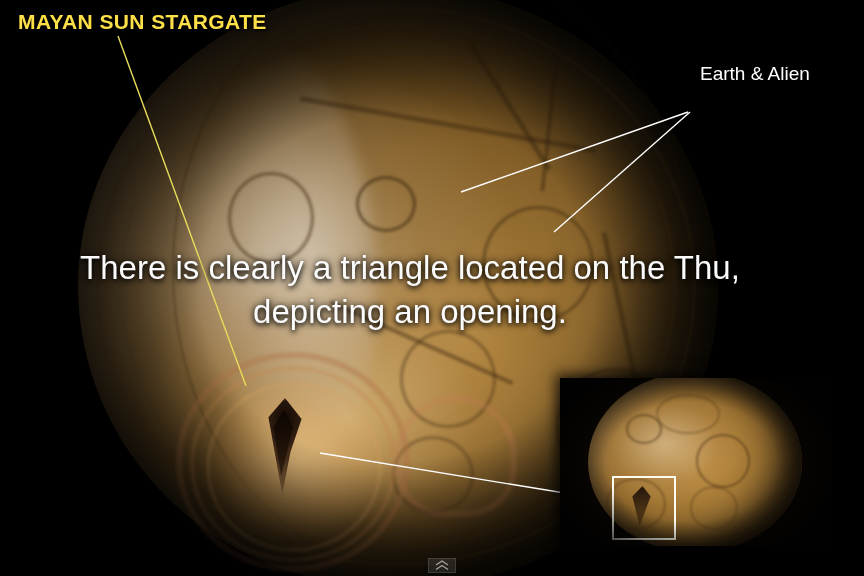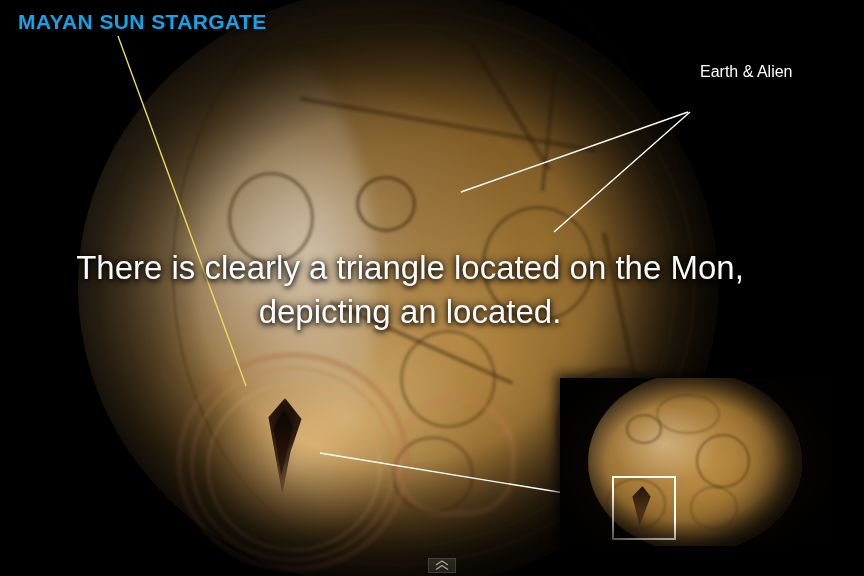--- a/index.html
+++ b/index.html
@@ -139,30 +139,30 @@
   
   .leaders { position:absolute; left:0; top:0; width:864px; height:576px; pointer-events:none; }
 
   
   .slide-title {
     position:absolute;
     left:18px; top:10px;
     font-size:21px;
     font-weight:bold;
     letter-spacing:0.4px;
-    color:#0ea5e9;
+    color:#fde047;
     text-shadow:0 0 5px rgba(0,0,0,0.95), 0 1px 2px rgba(0,0,0,0.95);
     white-space:nowrap;
   }
 
   .callout-earth {
     position:absolute;
     left:700px; top:62px;
     width:150px;
-    font-size:16px;
+    font-size:19px;
     line-height:1.30;
     color:#ffffff;
     text-shadow:0 0 5px rgba(0,0,0,0.9);
   }
 
   .caption-block {
     position:absolute;
     left:0; top:246px;
     width:820px;
     text-align:center;
@@ -292,22 +292,22 @@
     <line x1="320" y1="453" x2="632" y2="504" stroke="#ffffff" stroke-width="1.3"></line>
   </svg>
 
   <div class="slide-title">MAYAN SUN STARGATE</div>
 
   <div class="callout-earth">
     <div>Earth &amp; Alien</div>
   </div>
 
   <div class="caption-block">
-    <span>There is clearly a triangle located on the Mon,</span>
-    <span class="caption-line2">depicting an located.</span>
+    <span>There is clearly a triangle located on the Thu,</span>
+    <span class="caption-line2">depicting an opening.</span>
   </div>
 
   <div class="credit">Nassim Haramein &amp; Klaus</div>
 
   <div class="inset">
     <div class="inset-sphere"></div>
     <div class="inset-mark im1"></div>
     <div class="inset-mark im2"></div>
     <div class="inset-mark im3"></div>
     <div class="inset-mark im4"></div>

